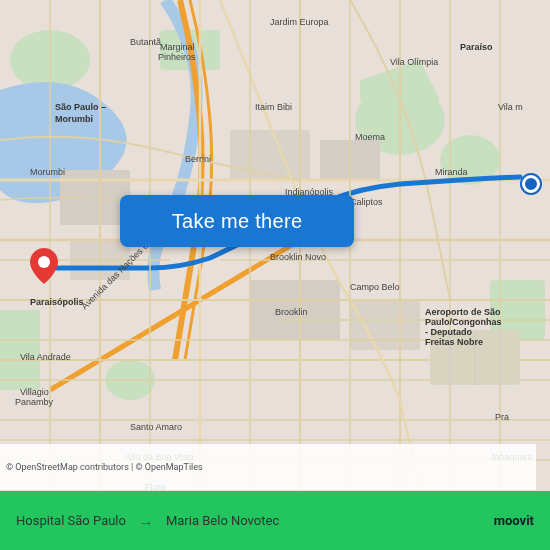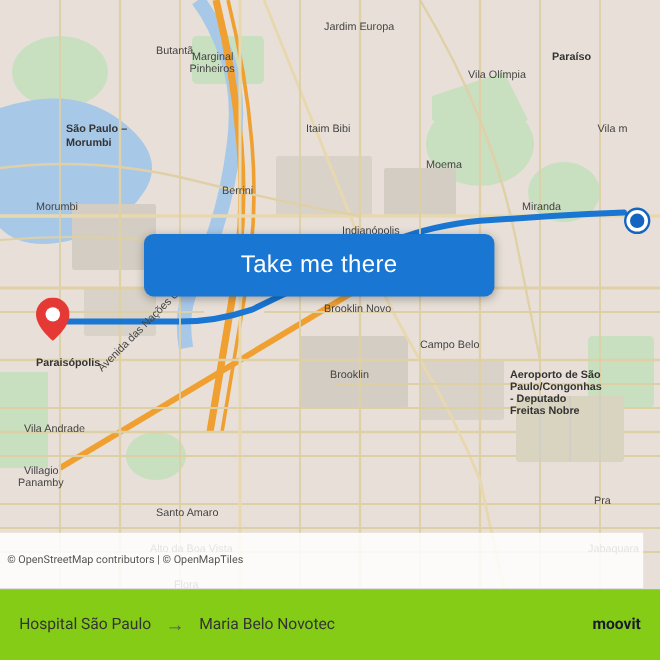--- a/index.html
+++ b/index.html
@@ -24,21 +24,21 @@
       position: absolute;
       top: 0; left: 0;
       width: 100%; height: 100%;
     }
 
     
     .take-me-there-btn {
       position: absolute;
       top: 195px;
       left: 120px;
-      width: 292px;
+      width: 234px;
       height: 52px;
       background: #1976D2;
       border-radius: 8px;
       display: flex;
       align-items: center;
       justify-content: center;
       cursor: pointer;
       box-shadow: 0 2px 8px rgba(0,0,0,0.3);
       border: none;
       z-index: 10;
@@ -88,21 +88,21 @@
       z-index: 10;
     }
 
     
     .bottom-bar {
       position: absolute;
       bottom: 0;
       left: 0;
       right: 0;
       height: 60px;
-      background: #84cc16;
+      background: #22c55e;
       display: flex;
       align-items: center;
       padding: 0 16px;
       border-top: 1px solid #e0e0e0;
       z-index: 20;
     }
 
     .route-info {
       display: flex;
       align-items: center;

